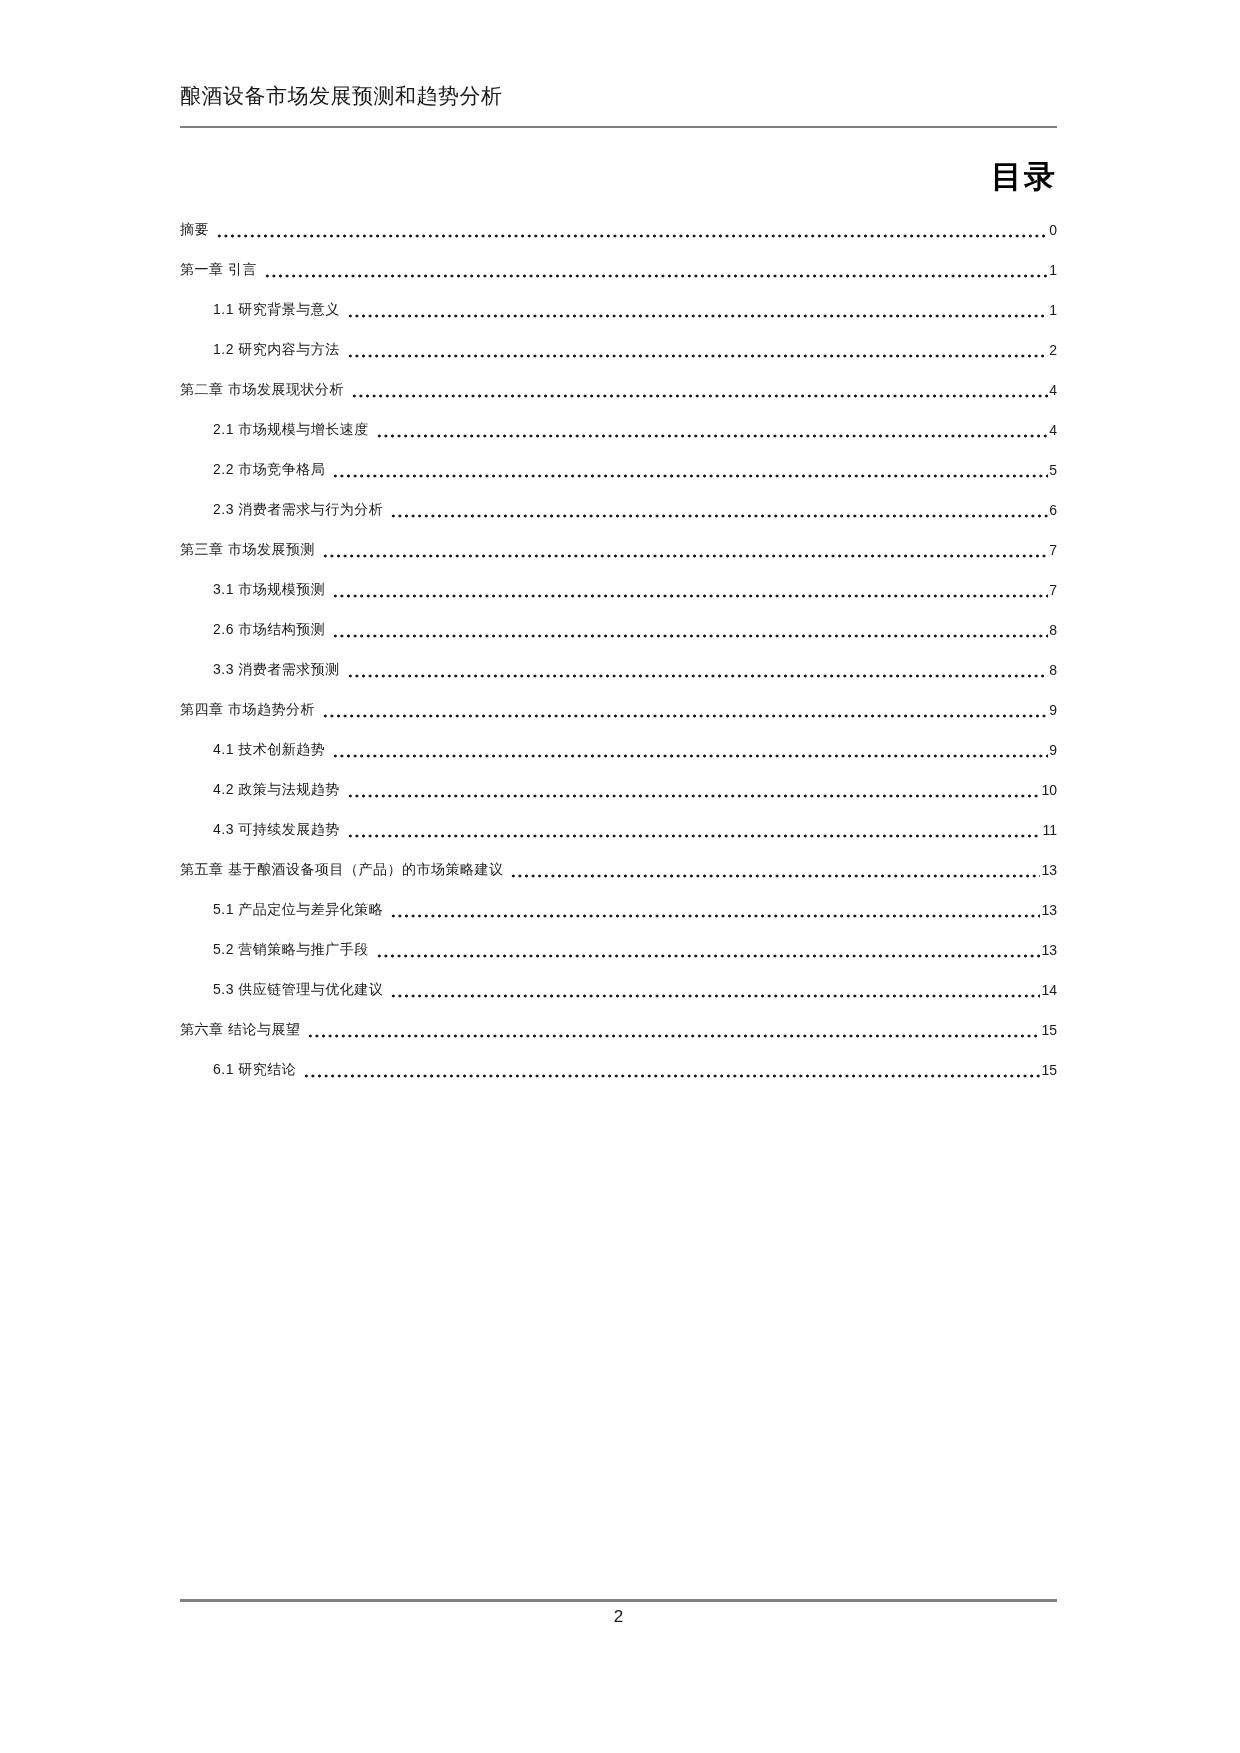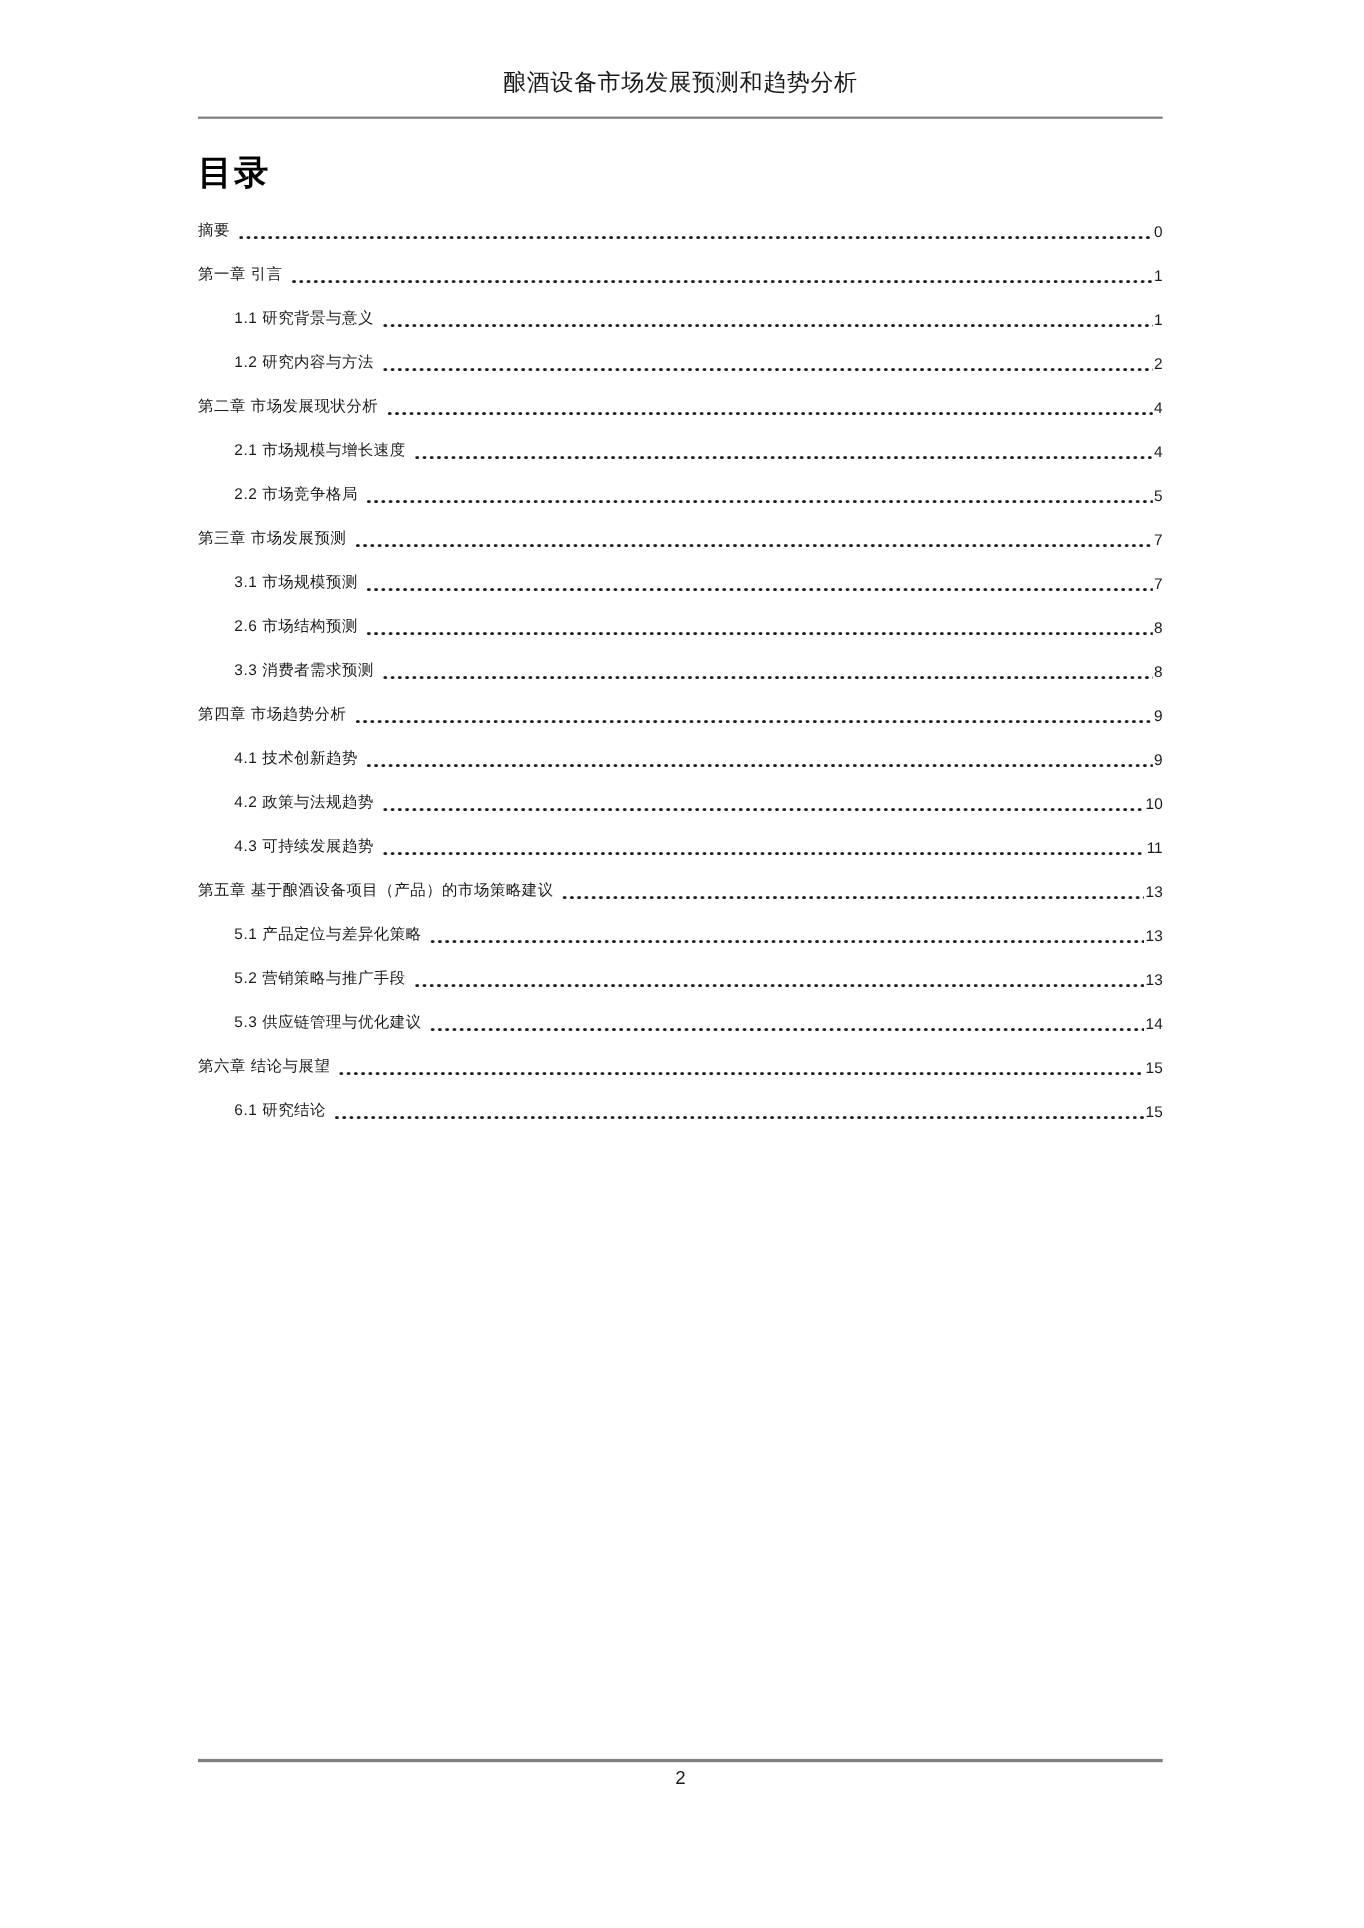--- a/index.html
+++ b/index.html
@@ -20,39 +20,39 @@
     height: 1753px;
     background: #ffffff;
     overflow: hidden;
   }
   .content {
     margin-left: 180px;
     margin-right: 183px; 
   }
   
   .doc-header-text {
-    padding-top: 62px;
+    padding-top: 82px;
     font-size: 21px;
     line-height: 27px;
-    text-align: center;
+    text-align: left;
     letter-spacing: 0.5px;
     color: #1a1a1a;
   }
   .doc-header-rule {
     margin-top: 17px;
     border-top: 2px solid var(--rule_gray);
     height: 0;
   }
   
   .toc-title {
     margin-top: 31px;
     font-size: 31px;
     line-height: 35px;
     font-weight: bold;
-    text-align: left;
+    text-align: right;
     letter-spacing: 2px;
     color: #000000;
   }
   
   .toc {
     margin-top: 16px;
   }
   .toc-row {
     display: flex;
     align-items: center;
@@ -145,20 +145,25 @@
     <span class="toc-leader"></span>
     <span class="toc-page">4</span>
   </div>
 
   <div class="toc-row level-2">
     <span class="toc-label">2.2 市场竞争格局</span>
     <span class="toc-leader"></span>
     <span class="toc-page">5</span>
   </div>
 
+  <div class="toc-row level-2">
+    <span class="toc-label">2.3 消费者需求与行为分析</span>
+    <span class="toc-leader"></span>
+    <span class="toc-page">6</span>
+  </div>
 
   <div class="toc-row level-1">
     <span class="toc-label">第三章 市场发展预测</span>
     <span class="toc-leader"></span>
     <span class="toc-page">7</span>
   </div>
 
   <div class="toc-row level-2">
     <span class="toc-label">3.1 市场规模预测</span>
     <span class="toc-leader"></span>

